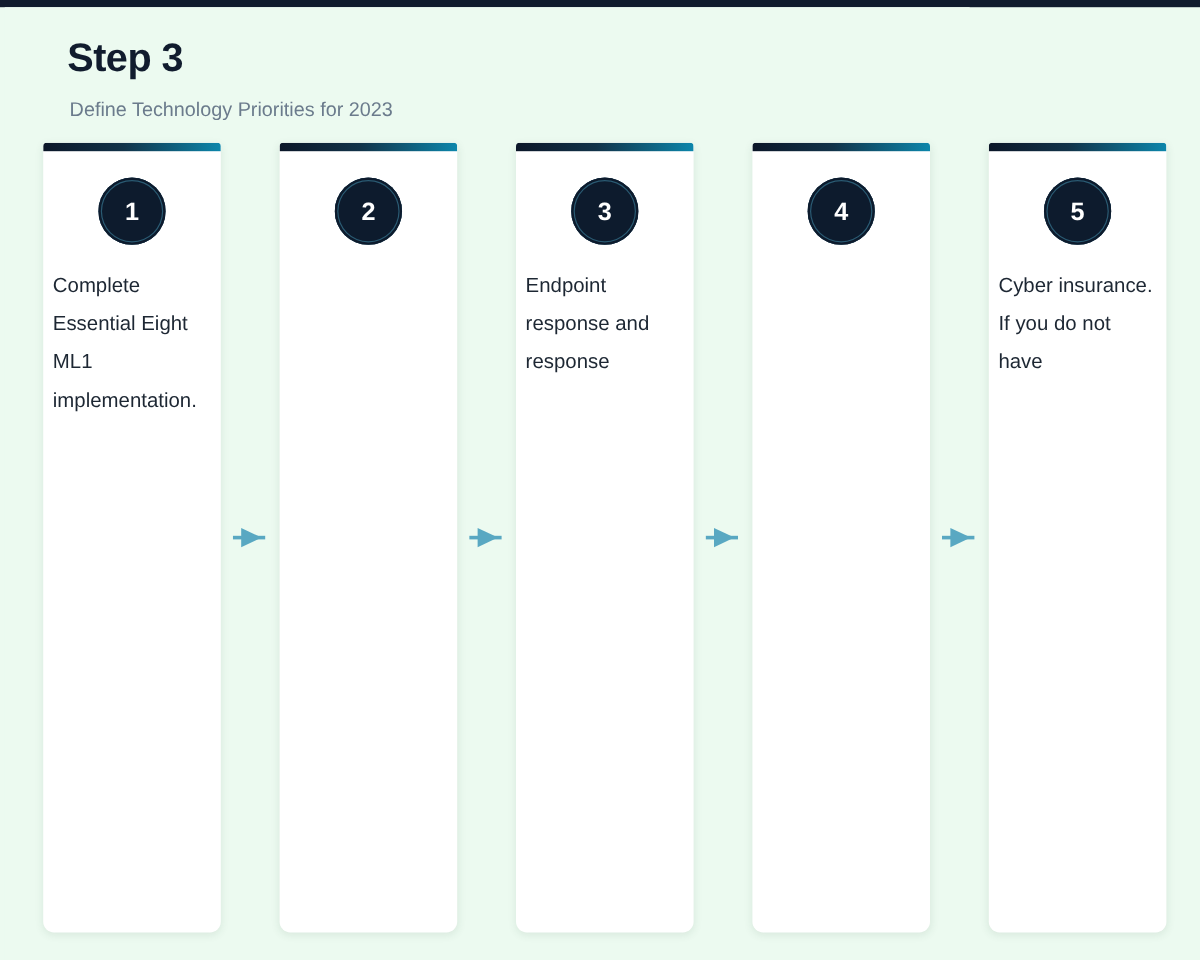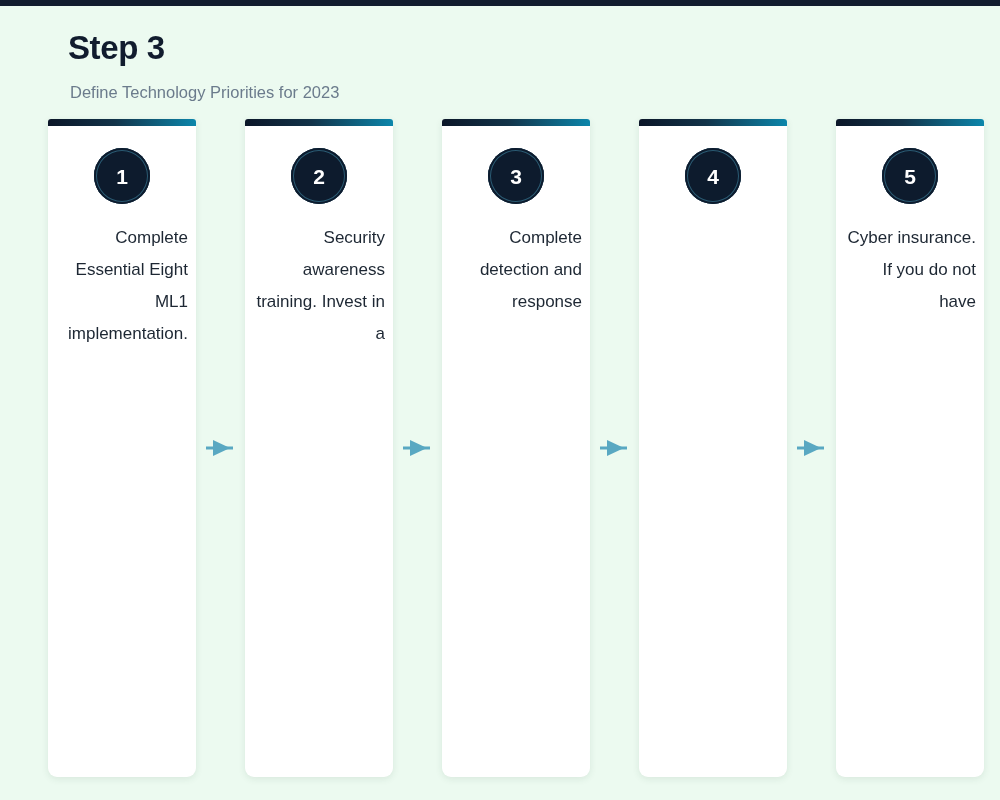--- a/index.html
+++ b/index.html
@@ -23,21 +23,21 @@
     left: 0;
     width: 1000px;
     height: 6px;
     background: #111c2e;
   }
 
   
   .canvas {
     position: absolute;
     top: 6px;
-    left: 16px;
+    left: 4px;
     width: 804px;
     height: 794px;
     background: #ecfaf0;
   }
 
   
   .heading {
     position: absolute;
     left: 52px;
     top: 24px;
@@ -108,21 +108,21 @@
     font-size: 21px;
     font-weight: bold;
     line-height: 1;
   }
 
   .card-text {
     margin: 0;
     padding: 18px 4px 0 4px;
     width: 140px;
     box-sizing: border-box;
-    text-align: right;
+    text-align: left;
     font-size: 17px;
     line-height: 32px;
     color: #1d2733;
     word-break: normal;
     overflow: hidden;
   }
 
   
   .connector {
     flex: 1 1 auto;
@@ -161,36 +161,35 @@
         <rect x="0" y="9.5" width="27" height="3" fill="#59a8c2"></rect>
         <polygon points="7,3 24,11 7,19" fill="#59a8c2"></polygon>
       </svg>
     </div>
 
     <div class="card">
       <div class="card-accent"></div>
       <div class="card-badge">
         <span class="card-badge-num">2</span>
       </div>
-      <p class="card-text">Security awareness training. Invest in a</p>
     </div>
 
     <div class="connector">
       <svg class="arrow-icon" width="30" height="22" viewBox="0 0 30 22">
         <rect x="0" y="9.5" width="27" height="3" fill="#59a8c2"></rect>
         <polygon points="7,3 24,11 7,19" fill="#59a8c2"></polygon>
       </svg>
     </div>
 
     <div class="card">
       <div class="card-accent"></div>
       <div class="card-badge">
         <span class="card-badge-num">3</span>
       </div>
-      <p class="card-text">Complete detection and response</p>
+      <p class="card-text">Endpoint response and response</p>
     </div>
 
     <div class="connector">
       <svg class="arrow-icon" width="30" height="22" viewBox="0 0 30 22">
         <rect x="0" y="9.5" width="27" height="3" fill="#59a8c2"></rect>
         <polygon points="7,3 24,11 7,19" fill="#59a8c2"></polygon>
       </svg>
     </div>
 
     <div class="card">

